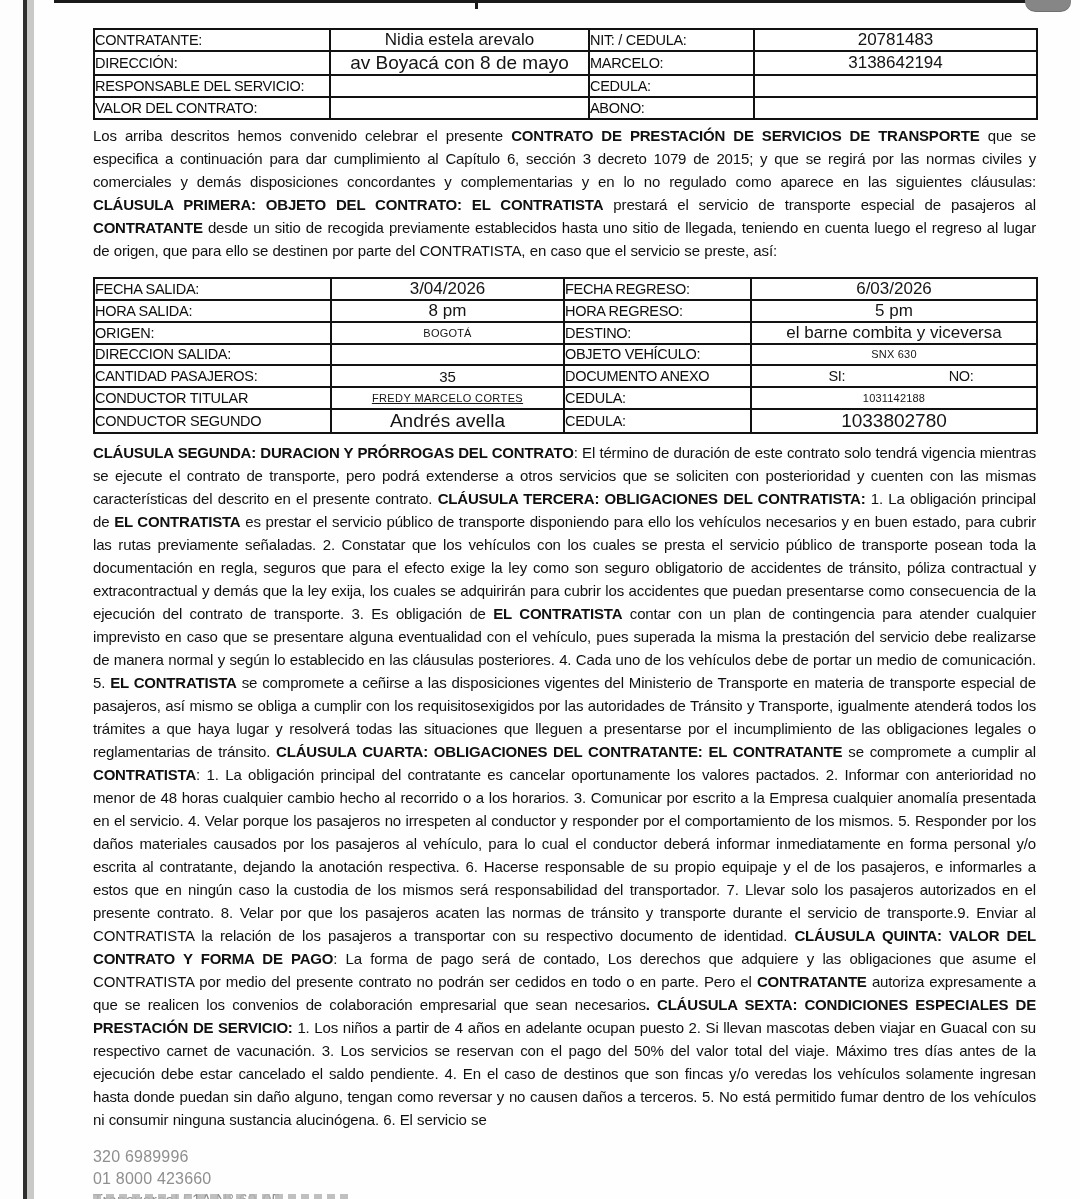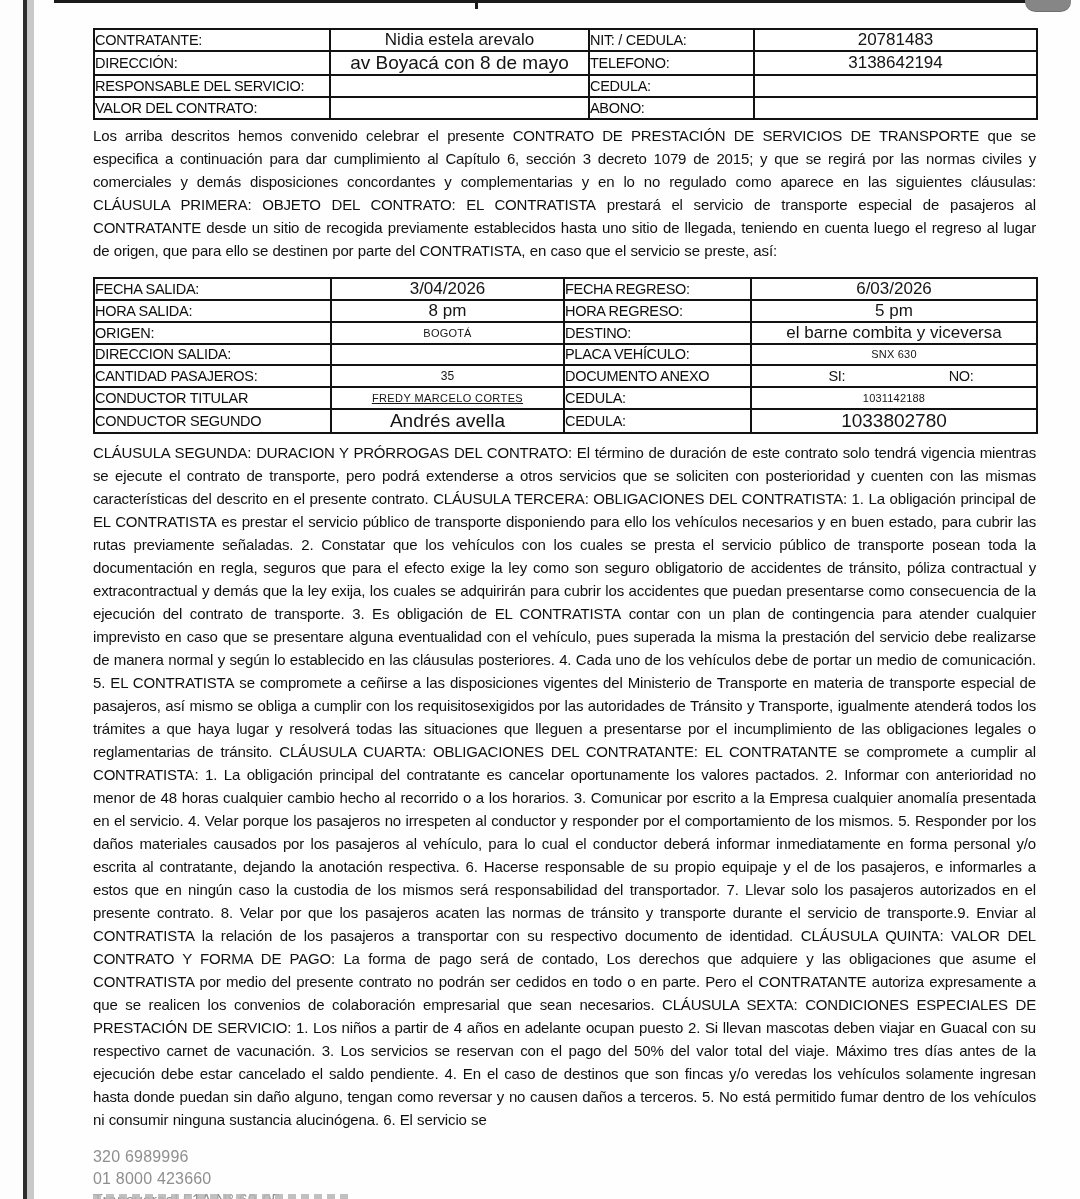--- a/index.html
+++ b/index.html
@@ -25,30 +25,30 @@
   
   table.form{border-collapse:collapse;table-layout:fixed;width:943px;background:#fff;}
   table.form td{border:2px solid #121212;height:19.8px;padding:0;overflow:hidden;white-space:nowrap;vertical-align:middle;}
   .t1{margin-top:28px;}
   .t2{margin-top:14px;}
   td.lbl{font-size:14.5px;letter-spacing:-0.3px;padding-left:9px;color:#0e0e0e;}
   td.val{text-align:center;}
   .v-lg{font-size:17px;}
   .v-xl{font-size:19px;}
   .v-sm{font-size:11px;text-align:left;padding-left:18px;letter-spacing:.2px;}
-  .v-sm35{font-size:12px;text-align:left;padding-left:27px;border-radius:10px;}
+  .v-sm35{font-size:15px;text-align:left;padding-left:27px;border-radius:10px;}
   .v-smc{font-size:11px;text-align:center;letter-spacing:.4px;text-decoration:underline;}
   .v-left{text-align:left;}
   .sino span{display:inline-block;font-size:14.5px;letter-spacing:-0.3px;}
   .sino .si{padding-left:14px;}
   .sino .no{margin-left:99px;}
 
   
   .para{font-size:15px;line-height:23px;text-align:justify;letter-spacing:-0.15px;word-spacing:.3px;color:#101010;}
-  .para b{font-weight:400;letter-spacing:-0.2px;}
+  .para b{font-weight:700;letter-spacing:-0.2px;}
   .p-intro{margin-top:4px;}
   .p-clauses{margin-top:7px;}
 
   
   .footer{margin-top:5px;color:#8f8f8f;font-size:16px;line-height:22px;letter-spacing:.2px;}
 </style>
 </head>
 <body>
 
 <div class="page">
@@ -69,21 +69,21 @@
       <tbody>
           <tr>
         <td class="lbl">CONTRATANTE:</td>
         <td class="val v-lg">Nidia estela arevalo</td>
         <td class="lbl">NIT: / CEDULA:</td>
         <td class="val v-lg">20781483</td>
       </tr>
       <tr>
         <td class="lbl">DIRECCIÓN:</td>
         <td class="val v-xl">av Boyacá con 8 de mayo</td>
-        <td class="lbl">TELEFONO:</td>
+        <td class="lbl">MARCELO:</td>
         <td class="val v-lg">3138642194</td>
       </tr>
       <tr>
         <td class="lbl">RESPONSABLE DEL SERVICIO:</td>
         <td class="val"></td>
         <td class="lbl">CEDULA:</td>
         <td class="val"></td>
       </tr>
       <tr>
         <td class="lbl">VALOR DEL CONTRATO:</td>
@@ -118,21 +118,21 @@
       </tr>
       <tr>
         <td class="lbl">ORIGEN:</td>
         <td class="val v-sm">BOGOTÁ</td>
         <td class="lbl">DESTINO:</td>
         <td class="val v-lg">el barne combita y viceversa</td>
       </tr>
       <tr>
         <td class="lbl">DIRECCION SALIDA:</td>
         <td class="val"></td>
-        <td class="lbl">PLACA VEHÍCULO:</td>
+        <td class="lbl">OBJETO VEHÍCULO:</td>
         <td class="val v-sm">SNX 630</td>
       </tr>
       <tr>
         <td class="lbl">CANTIDAD PASAJEROS:</td>
         <td class="val v-sm35">35</td>
         <td class="lbl">DOCUMENTO ANEXO</td>
         <td class="val v-left sino">
           <span class="si">SI:</span>
           <span class="no">NO:</span>
         </td>

